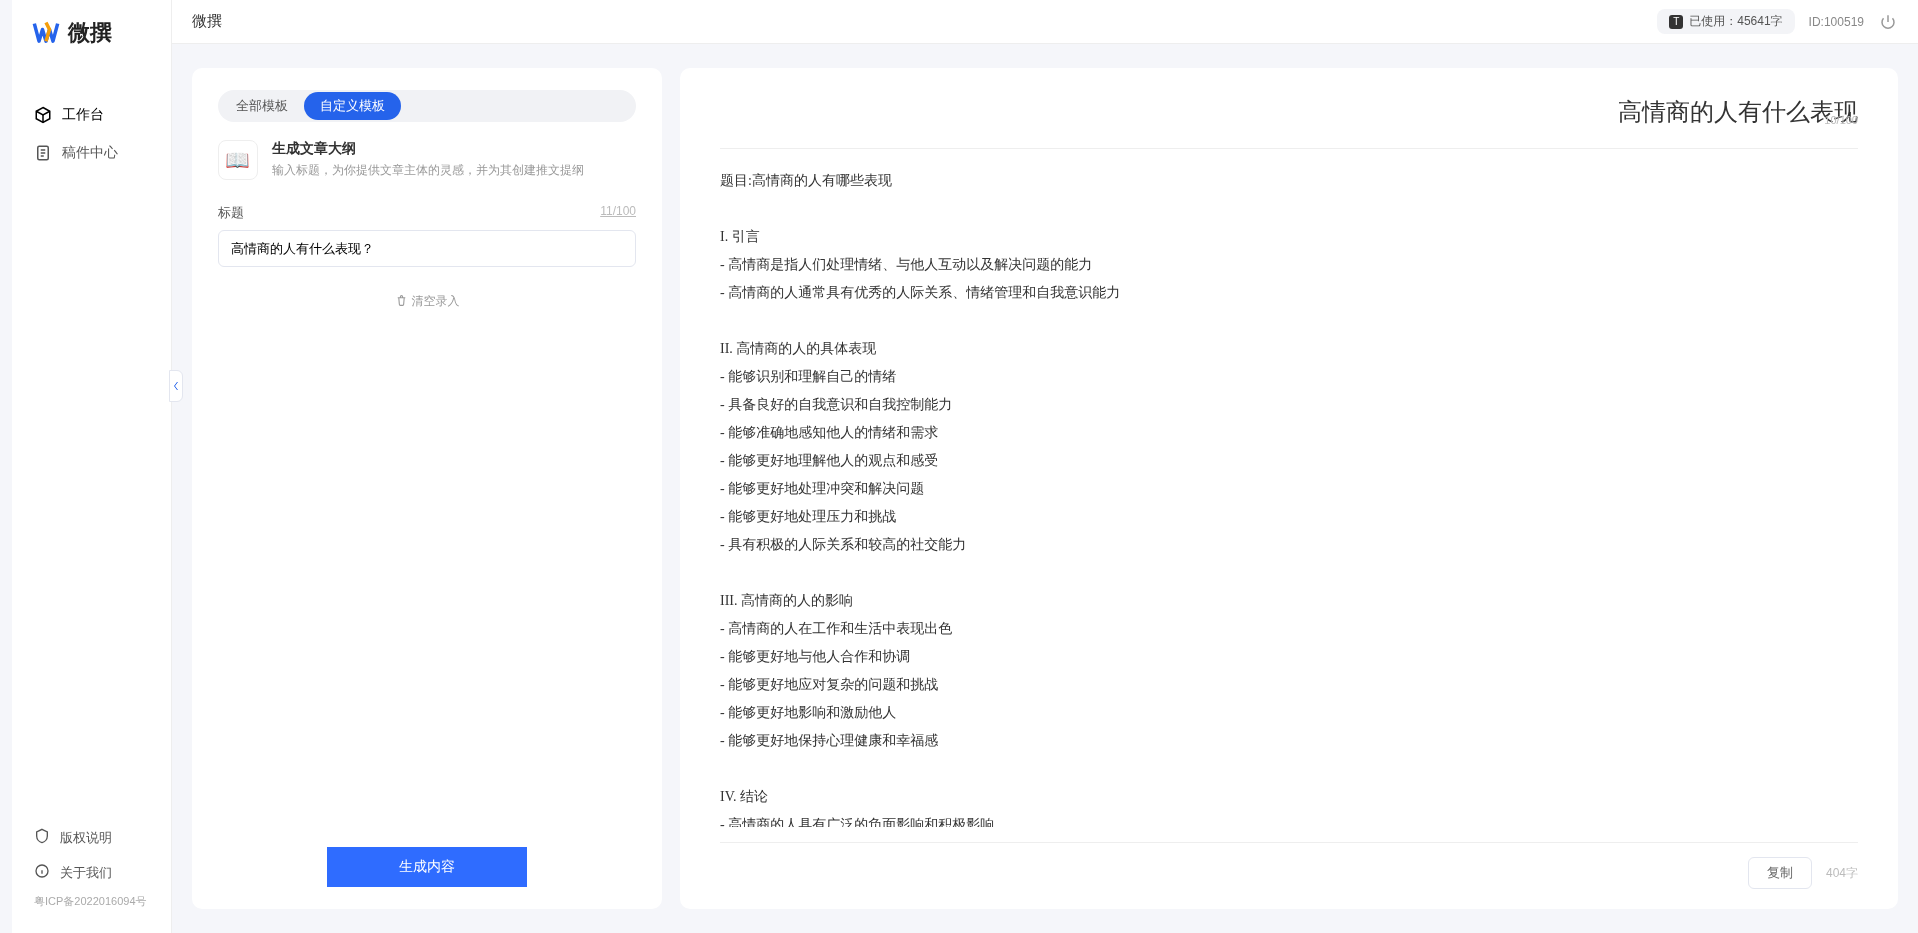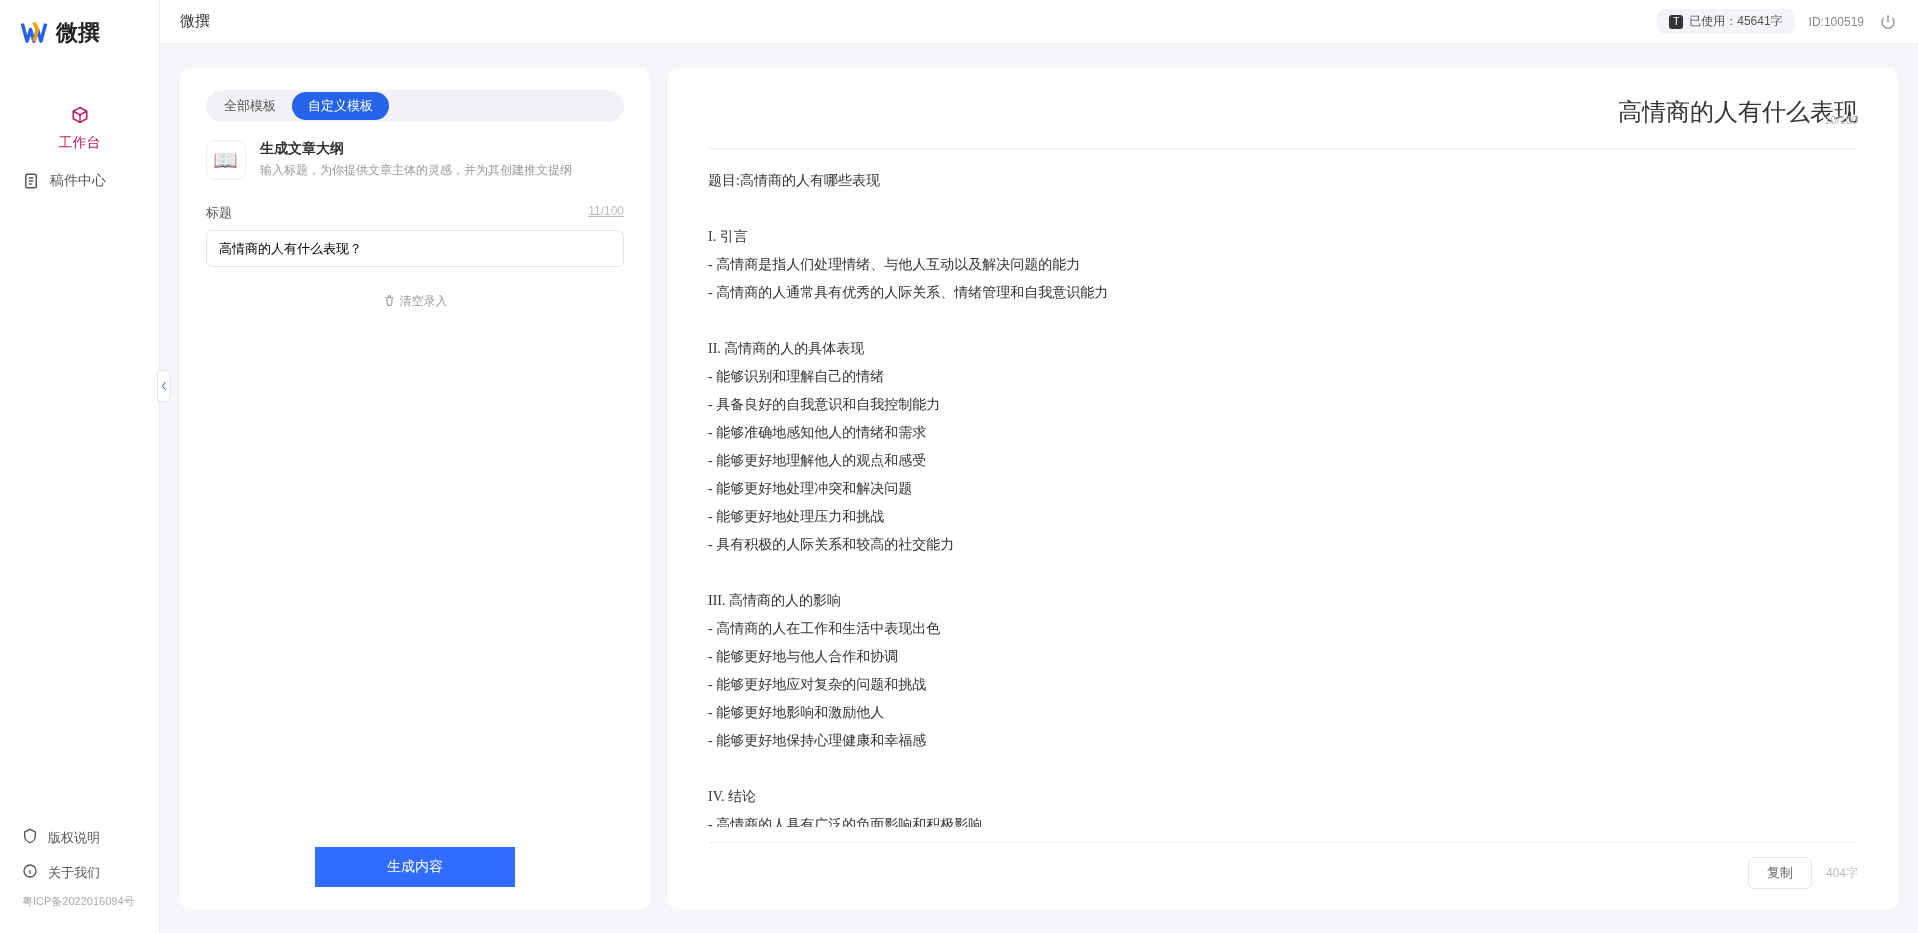--- a/index.html
+++ b/index.html
@@ -1,24 +1,24 @@
 <!DOCTYPE html>
 <html><head>
 <meta charset="utf-8">
 <style>
 * { margin: 0; padding: 0; box-sizing: border-box; }
 body { font-family: -apple-system, "PingFang SC", "Microsoft YaHei", sans-serif; background: #f5f6fa; color: #333; font-size: 14px; }
-.app { display: flex; height: 100vh; }
+.app { display: flex; height: 100vh; padding-left: 12px; }
 .sidebar { width: 160px; background: #fff; border-right: 1px solid #eee; display: flex; flex-direction: column; position: relative; }
 .logo { padding: 18px 20px; display: flex; align-items: center; gap: 8px; }
 .logo-icon { width: 28px; height: 28px; display: inline-flex; align-items: center; justify-content: center; }
 .logo-text { font-size: 22px; font-weight: 700; color: #222; }
 .nav { flex: 1; padding-top: 30px; }
 .nav-item { display: flex; align-items: center; gap: 10px; padding: 10px 22px; cursor: pointer; color: #555; }
-.nav-item.active { color: #be185d; flex-direction: column; }
+.nav-item.active { color: #000000; }
 .nav-item .icon { width: 18px; height: 18px; display: inline-flex; align-items: center; justify-content: center; }
 .sidebar-footer { padding-bottom: 20px; }
 .foot-item { display: flex; align-items: center; gap: 10px; padding: 8px 22px; font-size: 13px; color: #555; cursor: pointer; }
 .icp { font-size: 11px; color: #aaa; padding: 4px 22px; }
 .collapse-handle { position: absolute; right: -12px; top: 370px; width: 14px; height: 32px; background: #fff; border: 1px solid #e3e6ef; border-radius: 0 6px 6px 0; display: flex; align-items: center; justify-content: center; cursor: pointer; }
 .collapse-handle svg { width: 8px; height: 12px; }
 .main { flex: 1; display: flex; flex-direction: column; }
 .topbar { height: 44px; background: #fff; display: flex; align-items: center; padding: 0 20px; justify-content: space-between; border-bottom: 1px solid #eee; }
 .topbar-left { font-size: 15px; font-weight: 500; }
 .topbar-right { display: flex; align-items: center; gap: 14px; }

